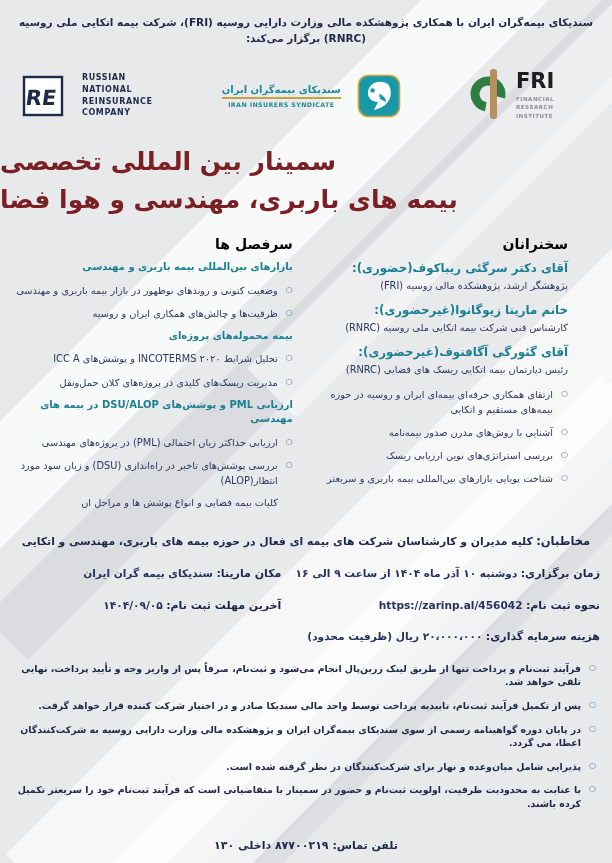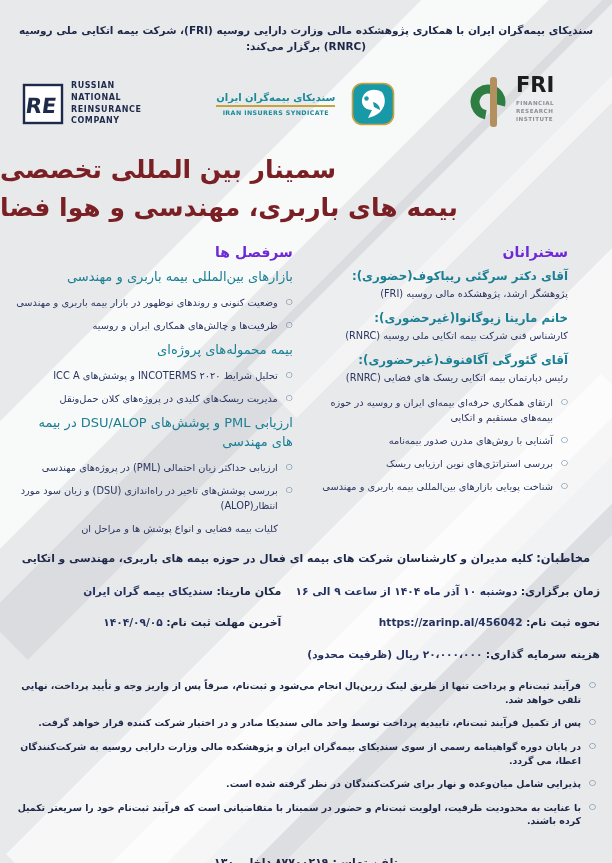--- a/index.html
+++ b/index.html
@@ -15,65 +15,65 @@
   .s1{width:1100px;height:90px;left:-220px;top:110px;background:rgba(255,255,255,.70);}
   .s2{width:1000px;height:60px;left:-140px;top:255px;background:rgba(203,205,211,.45);}
   .s3{width:1150px;height:120px;left:-120px;top:430px;background:rgba(255,255,255,.65);}
   .s4{width:1000px;height:55px;left:-20px;top:600px;background:rgba(203,205,211,.40);}
   .s5{width:1050px;height:100px;left:-260px;top:730px;background:rgba(255,255,255,.60);}
   .s6{width:900px;height:70px;left:140px;top:40px;background:rgba(255,255,255,.5);}
   .content{position:relative;z-index:1;}
 
   
   .intro{
-    padding:23px 14px 0 14px;text-align:center;direction:rtl;
+    padding:15px 14px 0 14px;text-align:center;direction:rtl;
     font-size:10.5px;font-weight:700;color:#1d2747;line-height:1.5;
   }
 
   
   .logos{display:flex;align-items:center;justify-content:space-between;padding:16px 26px 0 22px;height:66px;}
   .logo-rnrc{display:flex;align-items:center;gap:7px;}
   .re-mark svg{display:block;}
-  .re-text{font-size:8px;font-weight:700;letter-spacing:.6px;color:#1e2a4a;line-height:1.45;}
+  .re-text{font-size:8px;font-weight:700;letter-spacing:.6px;color:#1e2a4a;line-height:1.45;margin-left:11px;}
   .logo-syndicate{display:flex;align-items:center;gap:16px;}
   .syn-text{text-align:center;}
   .syn-fa{font-size:10px;font-weight:700;color:#1b8a99;white-space:nowrap;}
   .syn-rule{height:2px;background:#c8a23f;margin:2px 0 2px 0;}
   .syn-en{font-size:6.3px;font-weight:700;letter-spacing:.4px;color:#1b8a99;white-space:nowrap;}
   .syn-mark svg{display:block;}
-  .logo-fri{display:flex;align-items:flex-start;gap:6px;}
+  .logo-fri{display:flex;align-items:center;gap:6px;}
   .fri-name{font-size:21px;font-weight:700;color:#1d1d1f;line-height:1;}
   .fri-sub{font-size:5.6px;font-weight:700;letter-spacing:.5px;color:#8b9096;margin-top:3px;width:70px;line-height:1.5;}
 
   
   .title{
     margin:14px 0 0 0;text-align:left;direction:rtl;
     font-size:25px;font-weight:700;color:#7a1f23;line-height:1.55;
   }
 
   
   .cols{direction:rtl;display:grid;grid-template-columns:1fr 1.06fr;gap:0 14px;padding:16px 44px 0 16px;}
-  .col h2{font-size:14px;font-weight:700;color:#6d28d9;margin:0 0 8px 0;}
+  .col h2{font-size:14px;font-weight:700;color:#000000;margin:0 0 8px 0;}
   .speaker{margin-bottom:10px;}
   .sp-name{font-size:11.8px;font-weight:700;color:#1b7f93;line-height:1.4;}
   .sp-role{font-size:9.8px;color:#2a3660;margin-top:2px;line-height:1.4;}
   .goals-h{margin-top:10px !important;}
   ul.bullets{list-style:none;margin:0;padding:0;}
   ul.bullets li{
     position:relative;padding-right:15px;font-size:9.8px;color:#2a3660;
     line-height:1.55;margin:8px 0;
   }
   ul.bullets li::before{
     content:"○";position:absolute;right:0;top:1px;font-size:8px;color:#4d7390;
   }
-  .subtitle{font-size:13px;font-weight:400;color:#1b7f93;margin:1px 0 4px 0;line-height:1.45;}
+  .subtitle{font-size:10px;font-weight:700;color:#1b7f93;margin:1px 0 4px 0;line-height:1.45;}
   .topic-tail{font-size:9.8px;color:#2a3660;padding-right:15px;margin-top:6px;line-height:1.5;}
 
   
-  .audience{direction:rtl;text-align:center;margin-top:14px;padding:0 14px;font-size:10.8px;color:#1d2747;line-height:1.5;}
+  .audience{direction:rtl;text-align:center;margin-top:22px;padding:0 14px;font-size:10.8px;color:#1d2747;line-height:1.5;}
   .audience .lbl{font-weight:700;font-size:11.5px;}
   .audience .txt{font-weight:700;}
 
   
   .details{direction:rtl;display:grid;grid-template-columns:1.32fr 1fr;padding:16px 12px 0 40px;row-gap:15px;}
   .detail{font-size:10.6px;color:#25325f;line-height:1.5;}
   .detail .lbl{font-weight:700;font-size:11px;color:#1d2747;}
   .detail .val{font-weight:600;}
   .detail .ltr{direction:ltr;unicode-bidi:embed;display:inline-block;}
 
@@ -173,21 +173,21 @@
         </div>
         <div class="speaker">
           <div class="sp-name">آقای گئورگی آگافنوف(غیرحضوری):</div>
           <div class="sp-role">رئیس دپارتمان بیمه اتکایی ریسک های فضایی (RNRC)</div>
         </div>
 
         <ul class="bullets">
           <li>ارتقای همکاری حرفه‌ای بیمه‌ای ایران و روسیه در حوزه بیمه‌های مستقیم و اتکایی</li>
           <li>آشنایی با روش‌های مدرن صدور بیمه‌نامه</li>
           <li>بررسی استراتژی‌های نوین ارزیابی ریسک</li>
-          <li>شناخت پویایی بازارهای بین‌المللی بیمه باربری و مهندسی</li>
+          <li>شناخت پویایی بازارهای بین‌المللی بیمه باربری و سریعتر</li>
         </ul>
       </section>
 
       <section class="col">
         <h2>سرفصل ها</h2>
 
         <div class="subtitle">بازارهای بین‌المللی بیمه باربری و مهندسی</div>
         <ul class="bullets">
           <li>وضعیت کنونی و روندهای نوظهور در بازار بیمه باربری و مهندسی</li>
           <li>ظرفیت‌ها و چالش‌های همکاری ایران و روسیه</li>

